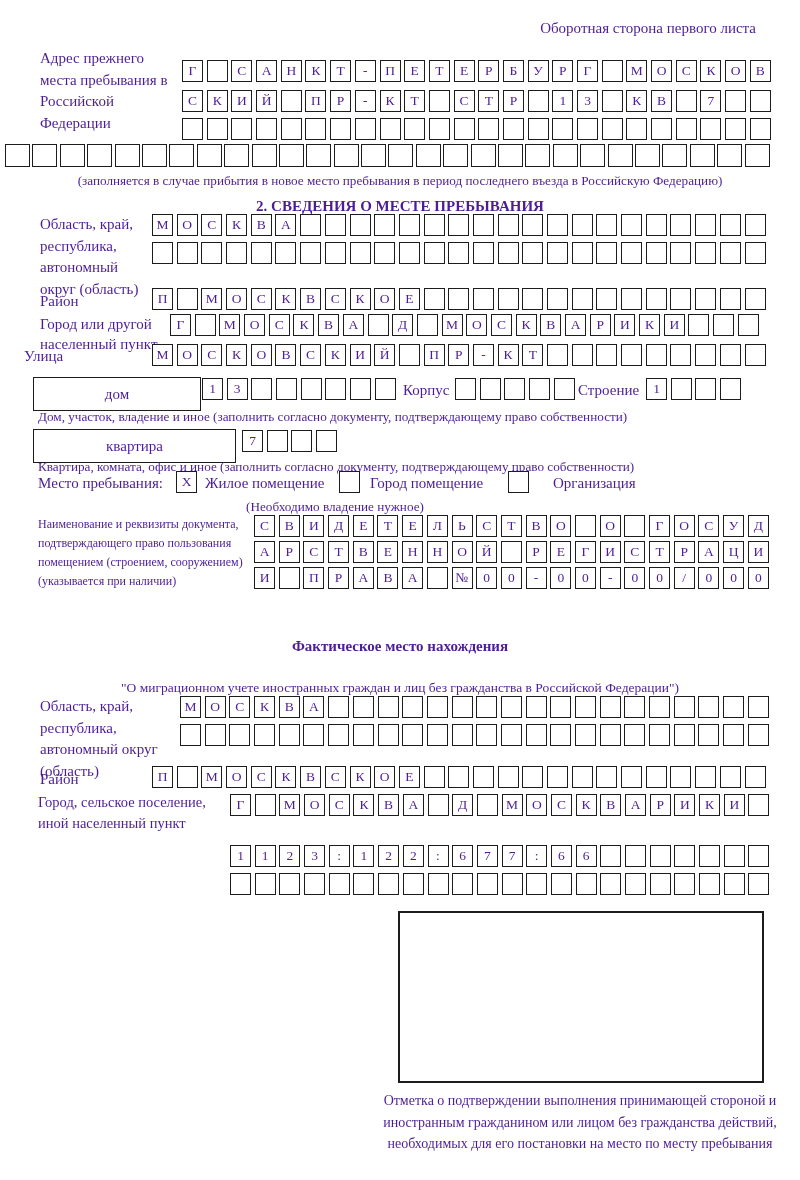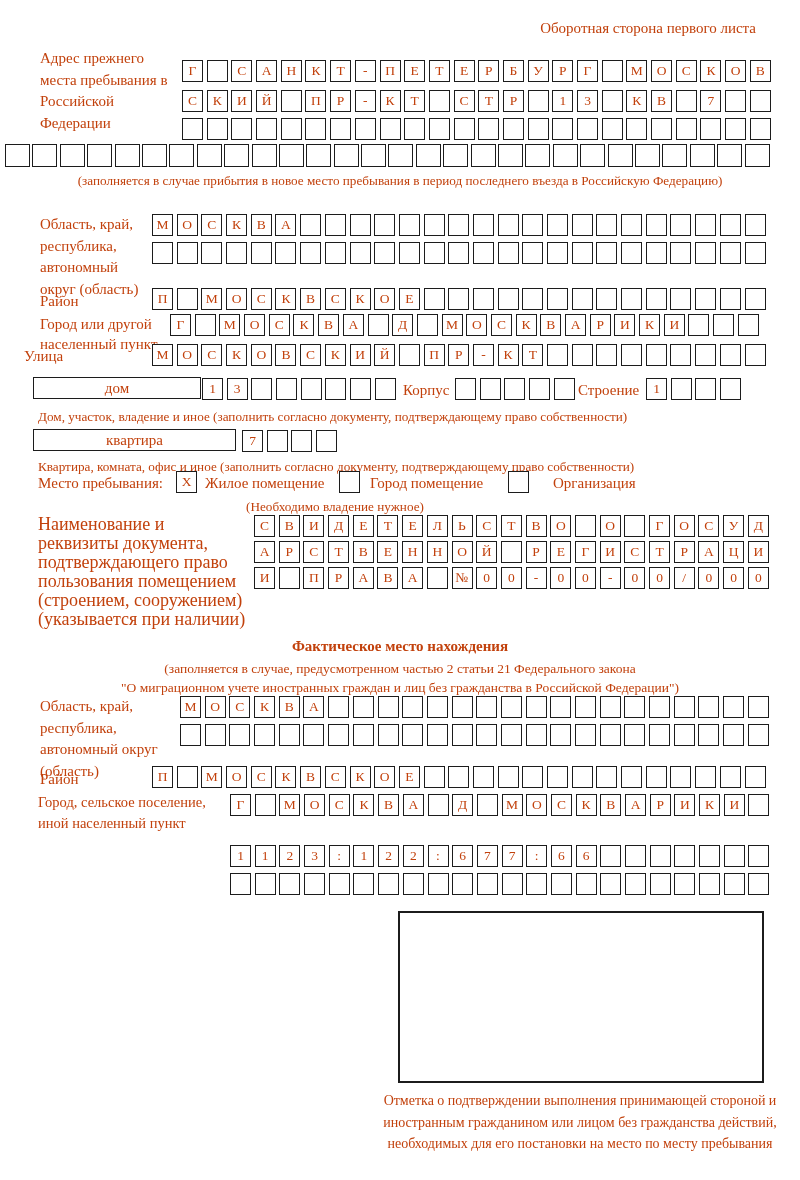--- a/index.html
+++ b/index.html
@@ -1,27 +1,27 @@
 <!DOCTYPE html>
 <html><head>
 <meta charset="utf-8">
 <style>
   html,body{margin:0;padding:0;background:#fff}
-  .page{position:relative;width:800px;height:1180px;background:#fff;color:#c2410c;
+  .page{position:relative;width:800px;height:1180px;background:#fff;color:#4c1d95;
         font-family:"Liberation Serif","DejaVu Serif",serif;overflow:hidden}
   .lbl{position:absolute;font-size:15px;line-height:21.5px}
   .note{position:absolute;font-size:13.2px;line-height:19px}
   .ctr{left:0;width:800px;text-align:center}
   .b{font-weight:bold}
   .cellrow{position:absolute;display:flex}
   .cell{flex:0 0 auto;width:21px;height:22px;margin-right:3.7px;border:1.6px solid #1c1c1c;
         box-sizing:border-box;display:flex;align-items:center;justify-content:center;
         font-size:13.5px;background:#fff}
   .cellrow.wide .cell{width:25px;height:23px;margin-right:2.4px}
-  .bigbox{position:absolute;height:22px;border:1.6px solid #1c1c1c;box-sizing:border-box;
+  .bigbox{position:absolute;height:34px;border:1.6px solid #1c1c1c;box-sizing:border-box;
         display:flex;align-items:center;justify-content:center;font-size:15px;background:#fff}
   .chk{position:absolute;width:21px;height:22px;border:1.6px solid #1c1c1c;box-sizing:border-box;
         display:flex;align-items:center;justify-content:center;font-size:13.5px;background:#fff}
   .stamp{position:absolute;border:2px solid #1c1c1c;box-sizing:border-box;background:#fff}
 </style>
 </head>
 <body>
 
 <div class="page">
 
@@ -131,20 +131,21 @@
       <div class="cell"></div>
       <div class="cell"></div>
       <div class="cell"></div>
       <div class="cell"></div>
       <div class="cell"></div>
       <div class="cell"></div>
       <div class="cell"></div>
     </div>
   <div class="note ctr" style="top:171px">(заполняется в случае прибытия в новое место пребывания в период последнего въезда в Российскую Федерацию)</div>
 
+  <div class="lbl ctr b" style="top:196px">2. СВЕДЕНИЯ О МЕСТЕ ПРЕБЫВАНИЯ</div>
 
   <div class="lbl" style="top:214px;left:40px;width:112px">Область, край, республика, автономный округ (область)</div>
   <div class="cellrow" style="top:214px;left:152px">
       <div class="cell">М</div>
       <div class="cell">О</div>
       <div class="cell">С</div>
       <div class="cell">К</div>
       <div class="cell">В</div>
       <div class="cell">А</div>
       <div class="cell"></div>
@@ -320,21 +321,21 @@
 
   <div class="lbl" style="top:473px;left:38px">Место пребывания:</div>
   <div class="chk" style="top:471px;left:176px">X</div>
   <div class="lbl" style="top:473px;left:205px">Жилое помещение</div>
   <div class="chk" style="top:471px;left:339px"></div>
   <div class="lbl" style="top:473px;left:370px">Город помещение</div>
   <div class="chk" style="top:471px;left:508px"></div>
   <div class="lbl" style="top:473px;left:553px">Организация</div>
   <div class="note" style="top:497px;left:160px;width:350px;text-align:center">(Необходимо владение нужное)</div>
 
-  <div class="lbl" style="top:515px;left:38px;width:208px;font-size:18px;line-height:19px">Наименование и реквизиты документа, подтверждающего право пользования помещением (строением, сооружением) (указывается при наличии)</div>
+  <div class="lbl" style="top:515px;left:38px;width:208px;font-size:12px;line-height:19px">Наименование и реквизиты документа, подтверждающего право пользования помещением (строением, сооружением) (указывается при наличии)</div>
   <div class="cellrow" style="top:515px;left:254px">
       <div class="cell">С</div>
       <div class="cell">В</div>
       <div class="cell">И</div>
       <div class="cell">Д</div>
       <div class="cell">Е</div>
       <div class="cell">Т</div>
       <div class="cell">Е</div>
       <div class="cell">Л</div>
       <div class="cell">Ь</div>
@@ -392,21 +393,20 @@
       <div class="cell">-</div>
       <div class="cell">0</div>
       <div class="cell">0</div>
       <div class="cell">/</div>
       <div class="cell">0</div>
       <div class="cell">0</div>
       <div class="cell">0</div>
     </div>
 
   <div class="lbl ctr b" style="top:636px">Фактическое место нахождения</div>
-  <div class="note ctr" style="top:659px;font-size:13.5px">(заполняется в случае, предусмотренном частью 2 статьи 21 Федерального закона</div>
   <div class="note ctr" style="top:678px;font-size:13.5px">"О миграционном учете иностранных граждан и лиц без гражданства в Российской Федерации")</div>
 
   <div class="lbl" style="top:696px;left:40px;width:150px">Область, край, республика, автономный округ (область)</div>
   <div class="cellrow" style="top:696px;left:180px">
       <div class="cell">М</div>
       <div class="cell">О</div>
       <div class="cell">С</div>
       <div class="cell">К</div>
       <div class="cell">В</div>
       <div class="cell">А</div>

